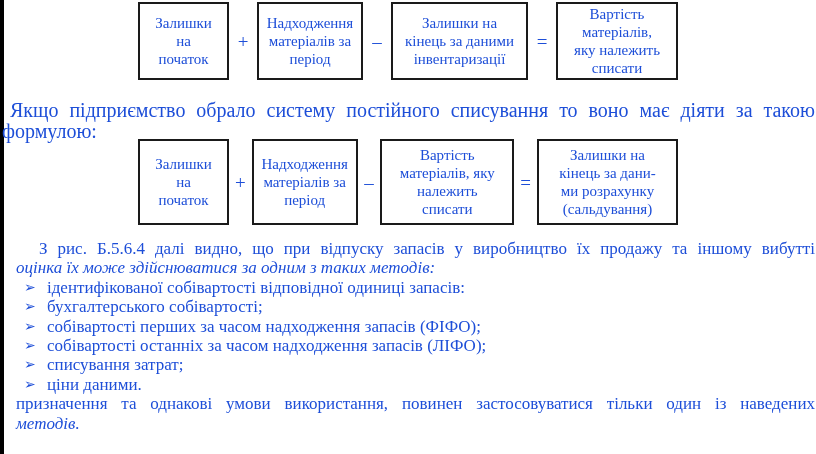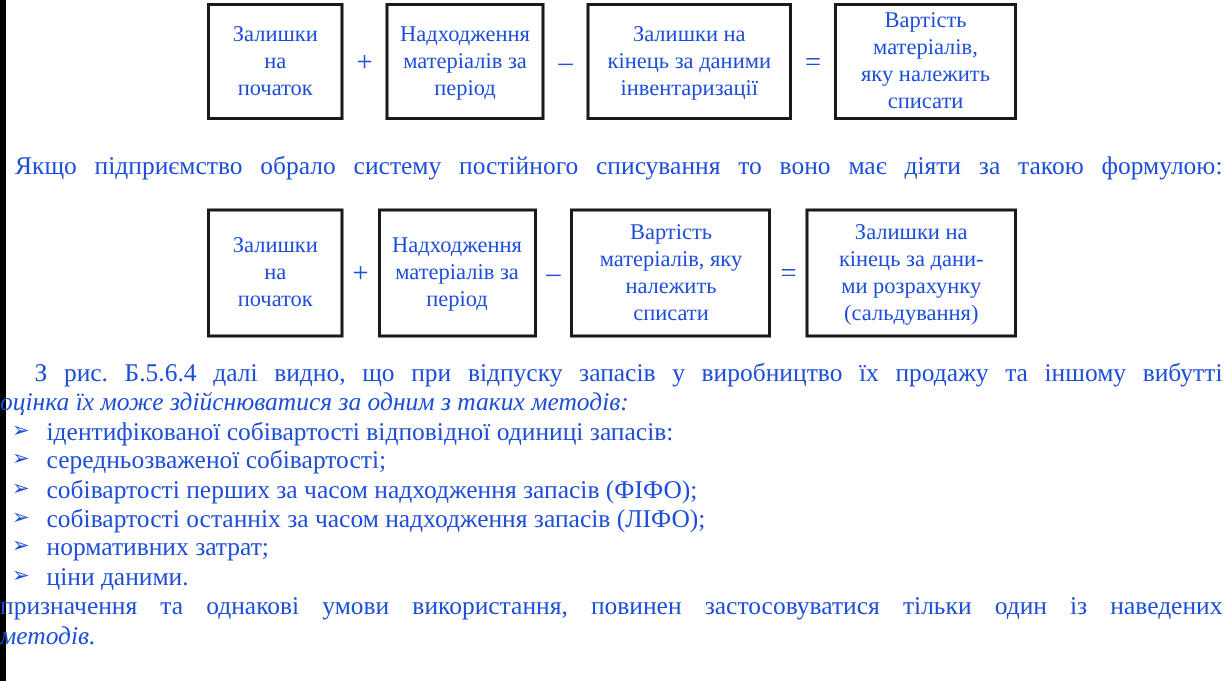--- a/index.html
+++ b/index.html
@@ -49,26 +49,26 @@
   .f-top .b4 { width:122px; }
   .f-bot { top:139px; }
   .f-bot .fbox { height:86px; }
   .f-bot .b1 { width:91px; }
   .f-bot .b2 { width:106px; }
   .f-bot .b3 { width:134px; }
   .f-bot .b4 { width:141px; }
   
   .intro-line {
     position:absolute; top:100px; left:2px; right:1px;
-    font-size:17px; line-height:21px;
+    font-size:20px; line-height:21px;
     text-indent:8px;
     text-align:justify; text-align-last:justify;
   }
   .bodytext {
-    position:absolute; top:239px; left:0; right:1px;
+    position:absolute; top:239px; left:16px; right:1px;
     font-size:17px; line-height:19.4px;
   }
   .jline { text-align:justify; text-align-last:justify; }
   .lline { text-align:left;font-style:italic; }
   .ind23 { text-indent:23px; }
   .ind20 { text-indent:20px; }
   .bullet { display:flex; }
   .bullet .marker {
     flex:0 0 23px; margin-left:8px;
     font-family:"DejaVu Sans", sans-serif;
@@ -133,33 +133,33 @@
     <div class="jline ind23">З рис. Б.5.6.4 далі видно, що при відпуску запасів у виробництво їх продажу та іншому вибутті</div>
     <div class="lline">оцінка їх може здійснюватися за одним з таких методів:</div>
 
     <div>
       <div class="bullet">
         <span class="marker">➢</span>
         <span class="btext">ідентифікованої собівартості відповідної одиниці запасів:</span>
       </div>
       <div class="bullet">
         <span class="marker">➢</span>
-        <span class="btext">середньозваженої собівартості;</span>
+        <span class="btext">бухгалтерського собівартості;</span>
       </div>
       <div class="bullet">
         <span class="marker">➢</span>
         <span class="btext">собівартості перших за часом надходження запасів (ФІФО);</span>
       </div>
       <div class="bullet">
         <span class="marker">➢</span>
         <span class="btext">собівартості останніх за часом надходження запасів (ЛІФО);</span>
       </div>
       <div class="bullet">
         <span class="marker">➢</span>
-        <span class="btext">нормативних затрат;</span>
+        <span class="btext">списування затрат;</span>
       </div>
       <div class="bullet">
         <span class="marker">➢</span>
         <span class="btext">ціни даними.</span>
       </div>
     </div>
 
     <div class="jline">призначення та однакові умови використання, повинен застосовуватися тільки один із наведених</div>
     <div class="lline">методів.</div>
 

